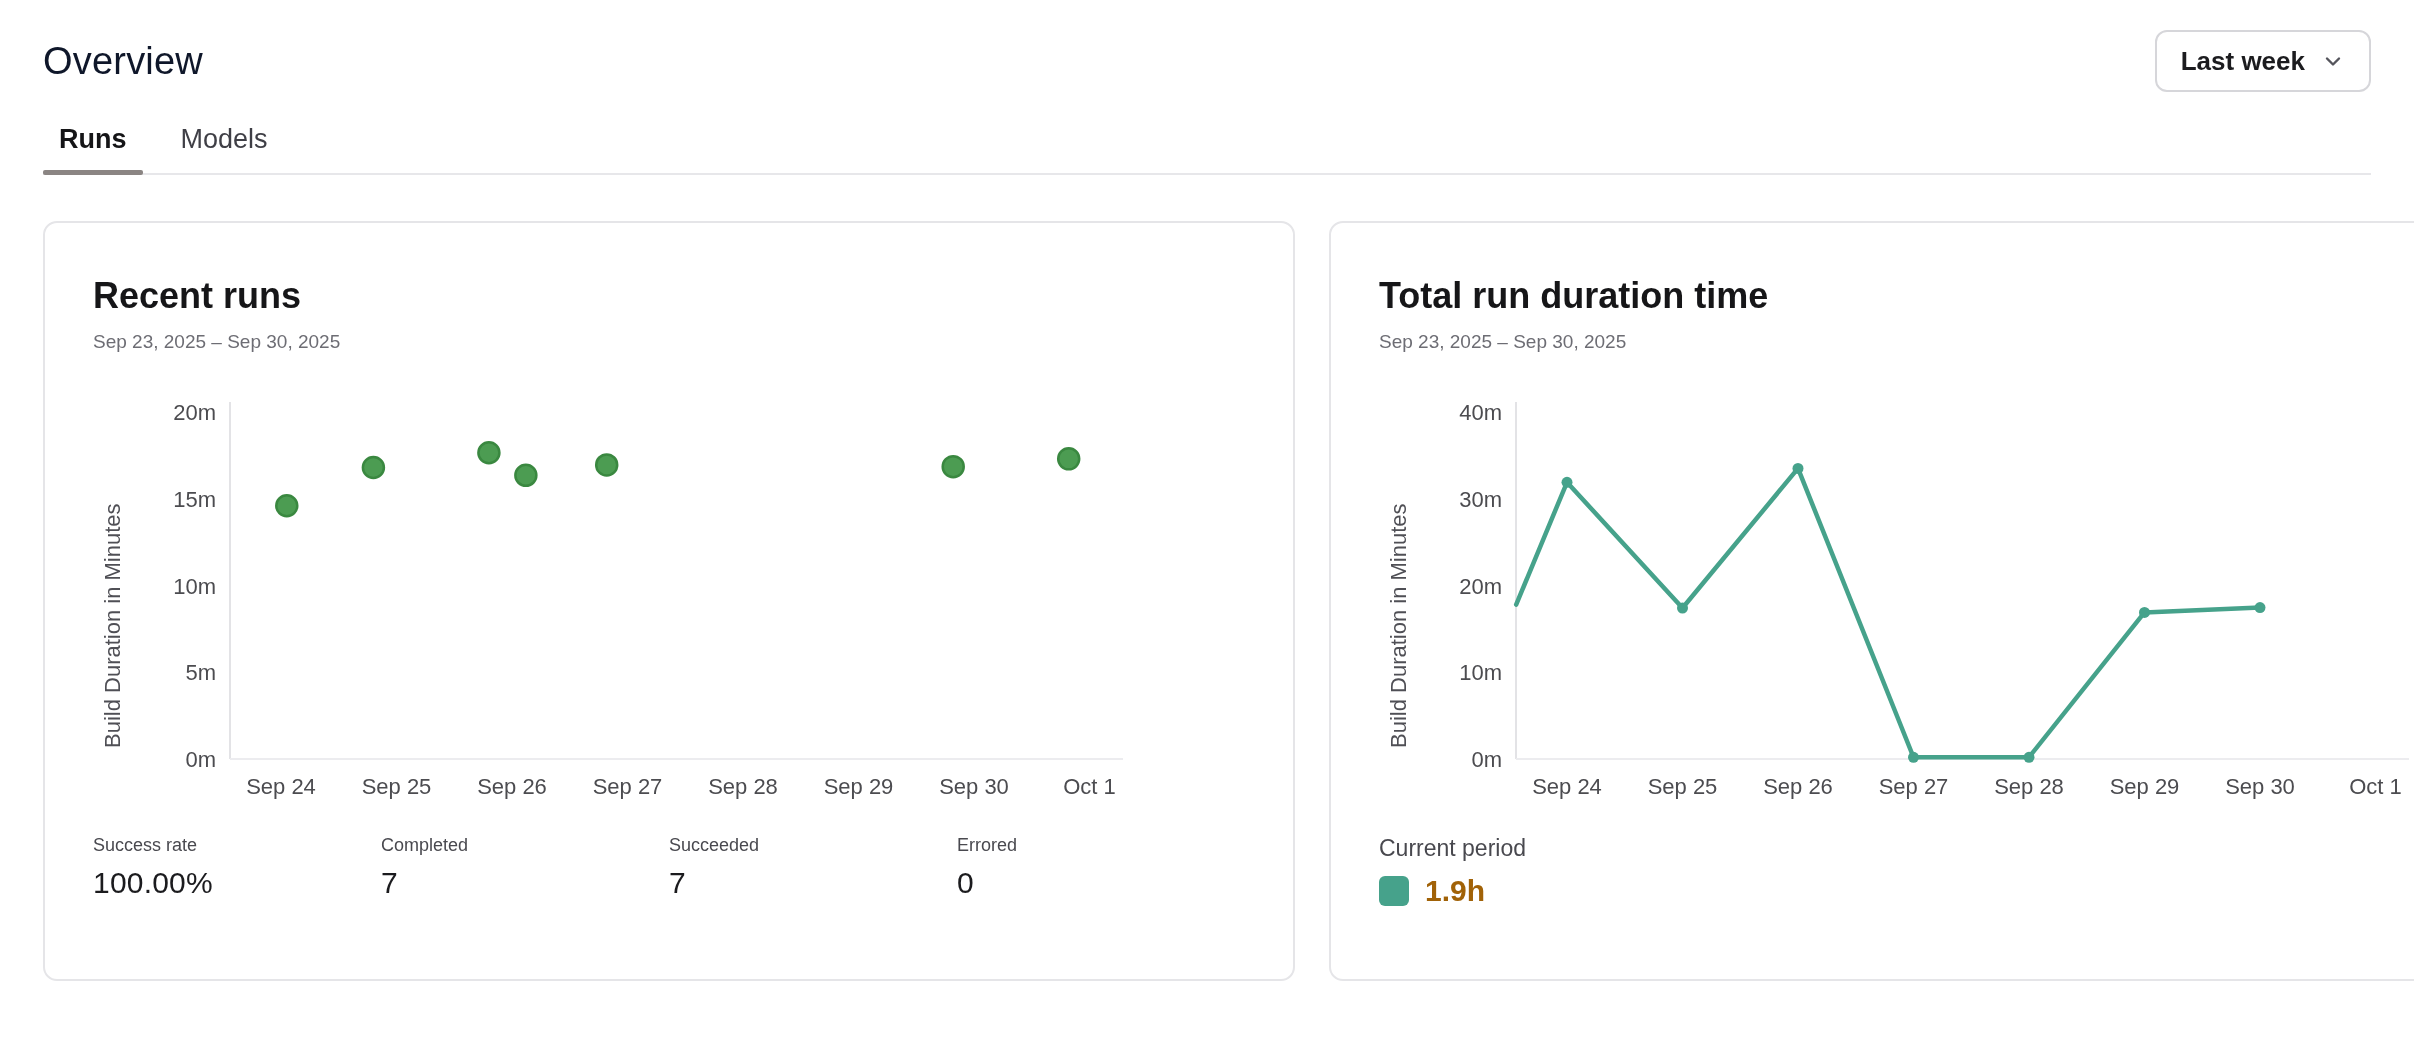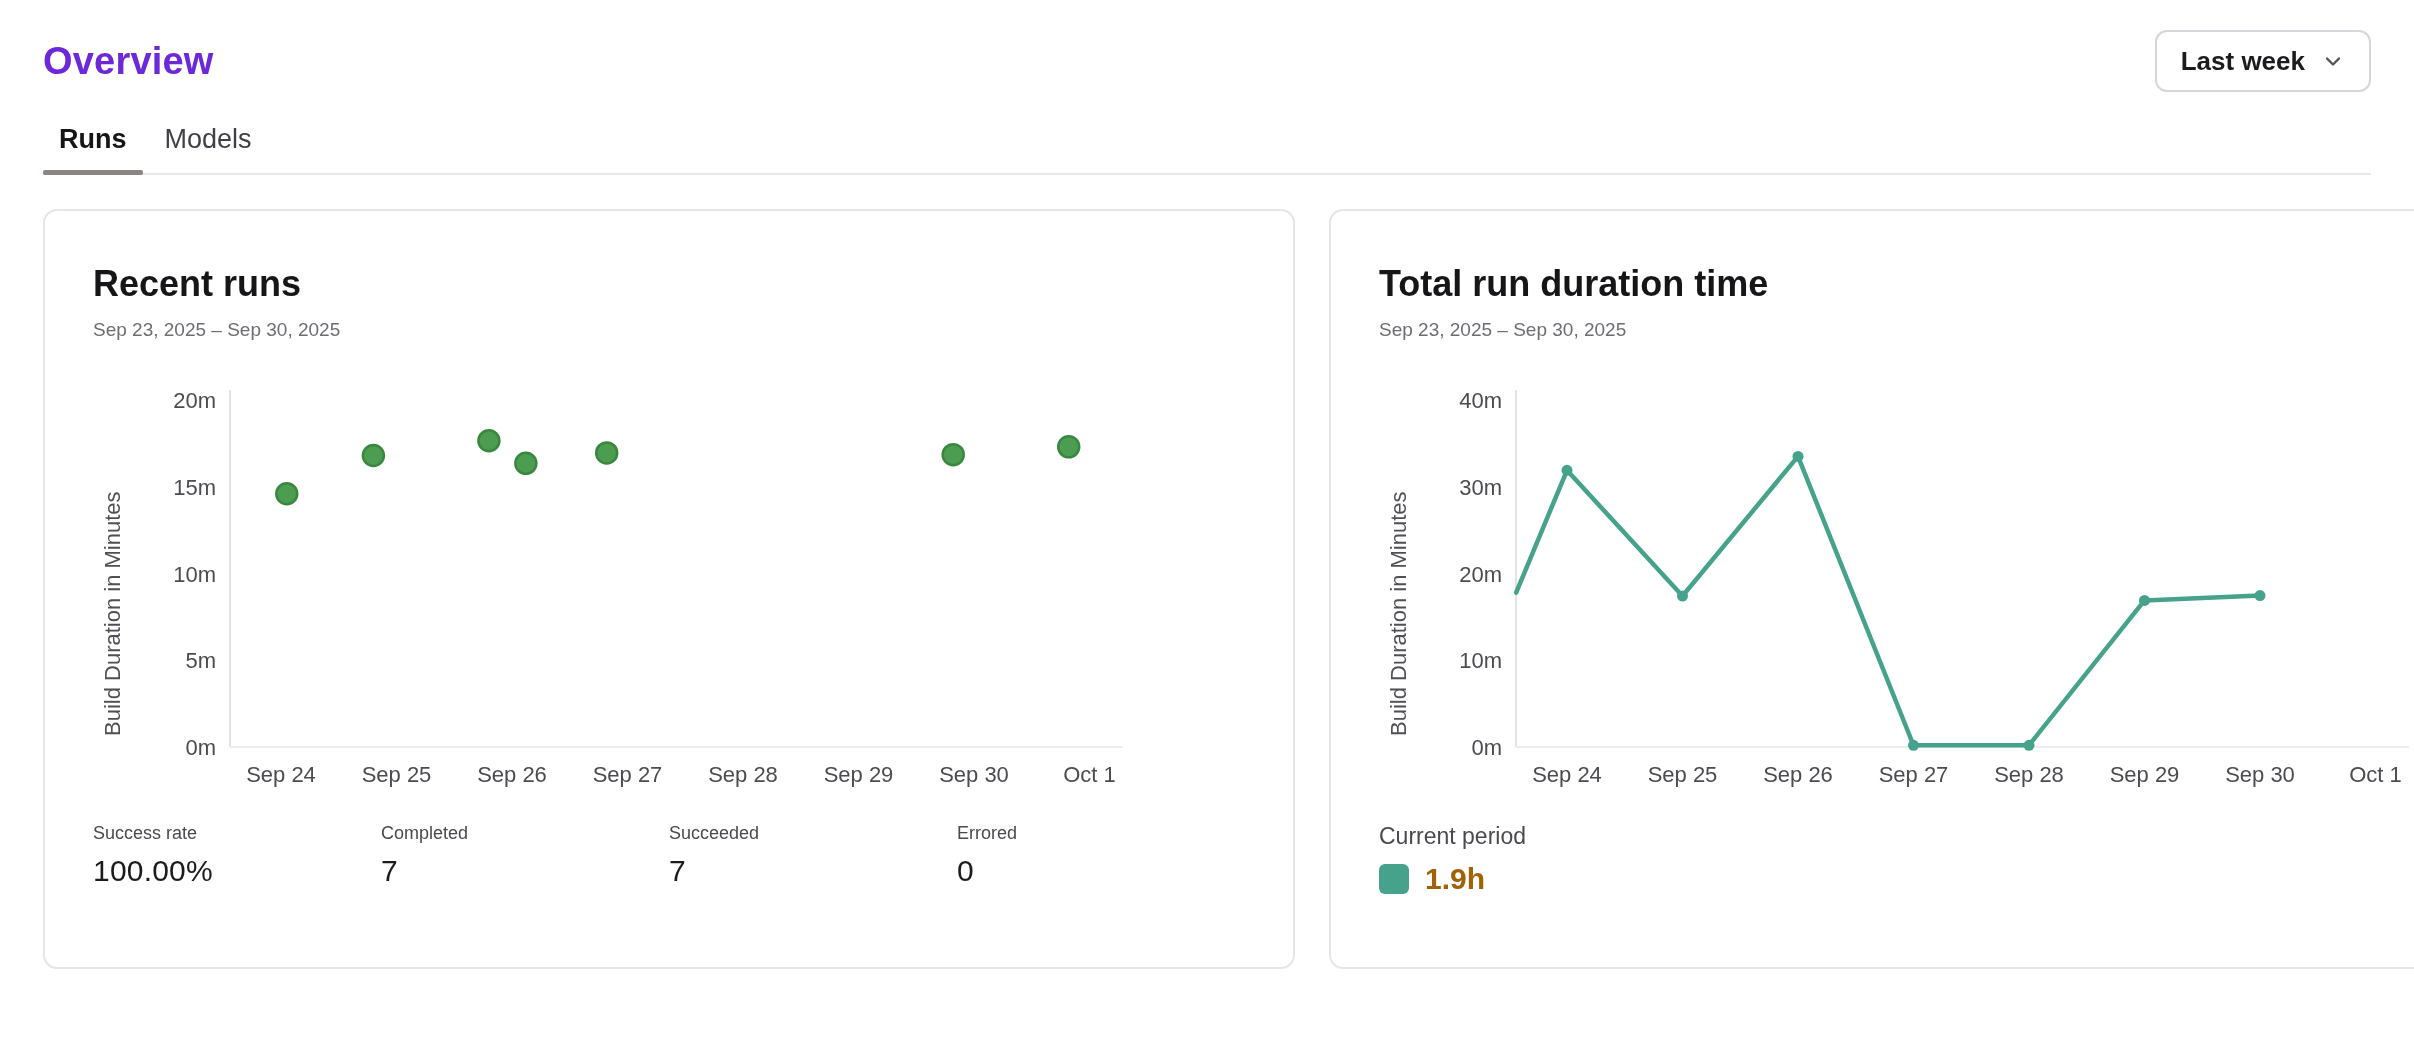--- a/index.html
+++ b/index.html
@@ -12,22 +12,22 @@
 
   
   .header-row {
     margin-top: 30px;
     display: flex;
     align-items: center;
     justify-content: space-between;
   }
   .page-title {
     font-size: 38px;
-    font-weight: 700;
-    color: #6d28d9;
+    font-weight: 400;
+    color: #0f172a;
     letter-spacing: 0.2px;
     text-align: center;
   }
   .period-btn {
     display: flex;
     align-items: center;
     gap: 16px;
     height: 62px;
     padding: 0 24px;
     background: #ffffff;
@@ -38,21 +38,21 @@
     font-weight: 700;
     color: #1c1c1f;
     cursor: pointer;
   }
   .period-btn svg { display: block; }
 
   
   .tabs-row {
     margin-top: 26px;
     display: flex;
-    gap: 6px;
+    gap: 22px;
     border-bottom: 2px solid #e7e7ea;
   }
   .tab {
     padding: 6px 16px 18px 16px;
     font-size: 27px;
     color: #3f3f46;
     position: relative;
     cursor: pointer;
   }
   .tab.active {
@@ -63,21 +63,21 @@
     content: "";
     position: absolute;
     left: 0; right: 0; bottom: -2px;
     height: 5px;
     background: #8b8583;
     border-radius: 2px;
   }
 
   
   .cards-row {
-    margin-top: 34px;
+    margin-top: 46px;
     display: flex;
     gap: 34px;
   }
   .card {
     flex: 1 1 0;
     height: 760px;
     border: 2px solid #e5e5e8;
     border-radius: 14px;
     background: #ffffff;
     padding: 52px 48px 0 48px;

